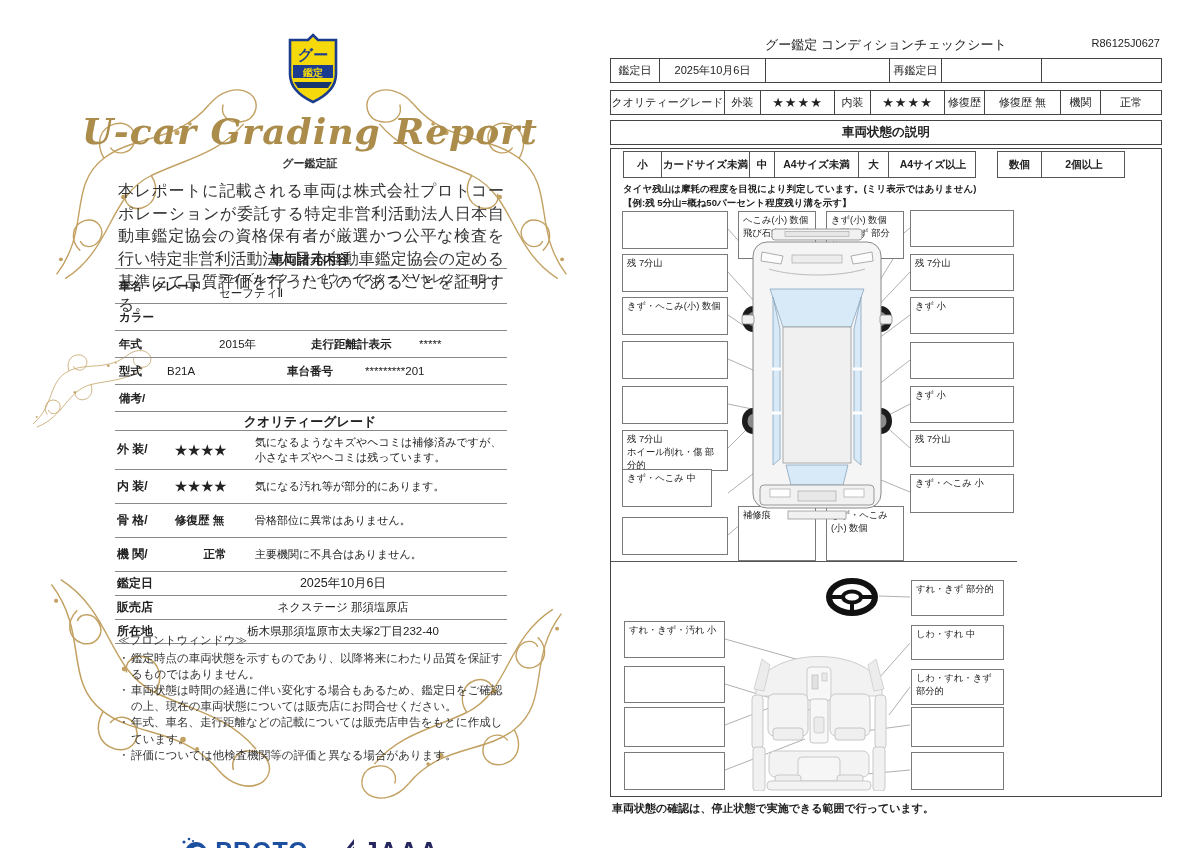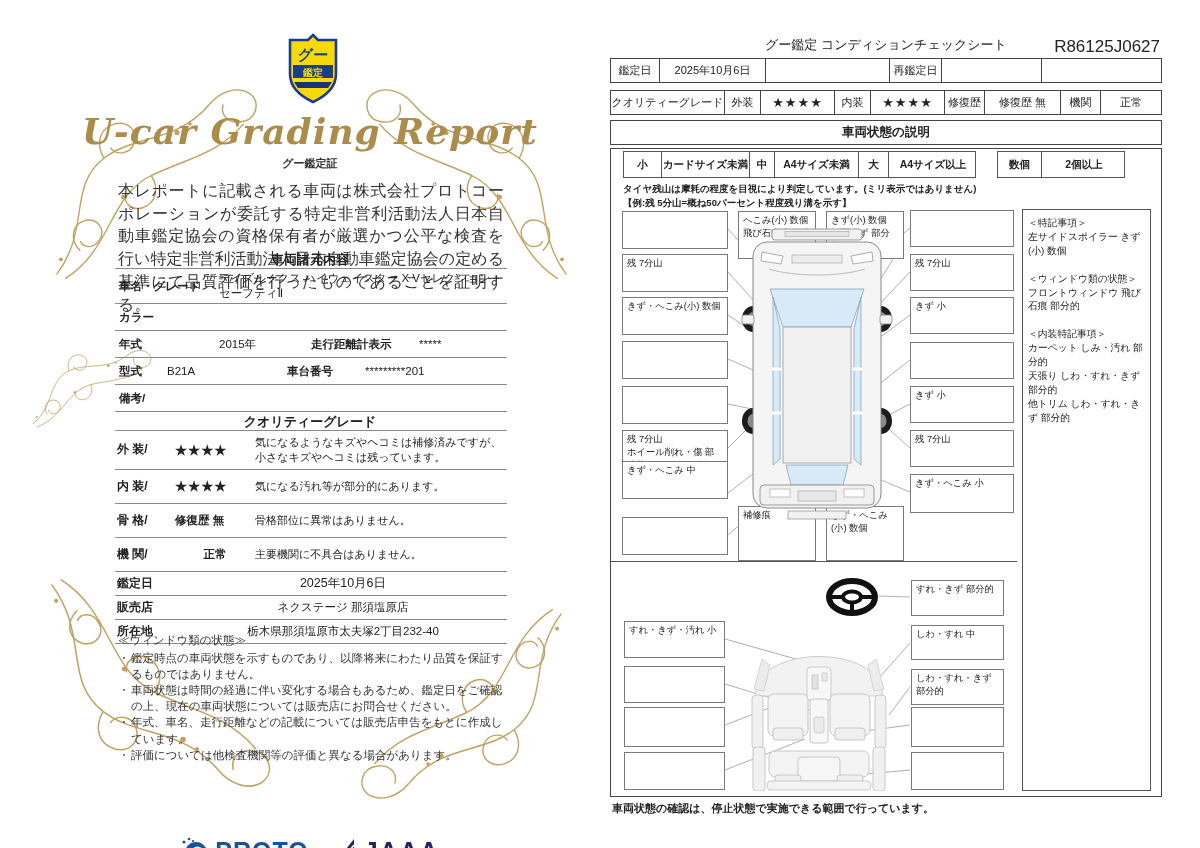--- a/index.html
+++ b/index.html
@@ -50,21 +50,21 @@
   .logos { position:absolute; left:0; top:758px; width:560px; display:flex;
            justify-content:center; align-items:center; gap:22px; }
   .logo { display:flex; align-items:center; gap:5px;margin-top:48px; }
   .logo-proto-text { font-size:25px; font-weight:bold; color:#1d4fa1; letter-spacing:1px; }
   .logo-jaaa-text { font-size:25px; font-weight:bold; color:#26265e; letter-spacing:2px; }
 
   
   .sheet { position:absolute; left:610px; top:30px; width:552px; height:800px; font-size:11px; }
   .sheet-title { position:absolute; left:0; top:6px; width:552px; text-align:center;
                  font-weight:normal; font-size:13px; }
-  .report-no { position:absolute; right:2px; top:7px; font-size:17px; font-weight:normal; }
+  .report-no { position:absolute; right:2px; top:7px; font-size:11px; font-weight:normal; }
   .hdr-table { position:absolute; left:0; display:grid; border:1px solid #444; background:#fff; height:25px; }
   .hdr-table .cell { display:flex; align-items:center; justify-content:center;
                      border-left:1px solid #444; font-size:11px; padding:0 2px; white-space:nowrap; }
   .hdr-table .cell:first-child { border-left:none; }
   .hdr-table .cell.stars { font-size:13px; letter-spacing:1px; }
   .sec-box { position:absolute; left:0; top:90px; width:552px; height:25px; border:1px solid #444;
              display:flex; align-items:center; justify-content:center; font-weight:bold; font-size:12.5px; }
   .body-box { position:absolute; left:0; top:118px; width:552px; height:649px; border:1px solid #444; background:#fff; }
   .legend { position:absolute; display:grid; border:1px solid #555; height:27px; }
   .legend .cell { display:flex; align-items:center; justify-content:center; border-left:1px solid #555;
@@ -194,21 +194,21 @@
         <span class="m-label">販売店</span>
         <span class="m-val">ネクステージ 那須塩原店</span>
       </div>
       <div class="m-row last">
         <span class="m-label">所在地</span>
         <span class="m-val">栃木県那須塩原市太夫塚2丁目232-40</span>
       </div>
     </div>
 
     <div class="notes">
-      <div class="nh">≪ウィンドウ類の状態≫</div>
+      <div class="nh">≪フロントウィンドウ≫</div>
       <ul>
         <li>鑑定時点の車両状態を示すものであり、以降将来にわたり品質を保証するものではありません。</li>
         <li>車両状態は時間の経過に伴い変化する場合もあるため、鑑定日をご確認の上、現在の車両状態については販売店にお問合せください。</li>
         <li>年式、車名、走行距離などの記載については販売店申告をもとに作成しています。</li>
         <li>評価については他検査機関等の評価と異なる場合があります。</li>
       </ul>
     </div>
 
     <div class="logos">
       <div class="logo">
@@ -314,21 +314,21 @@
         </g>
       </svg>
 
       <div class="cbox" style="left:11px;top:62px;width:106px;height:38px"></div>
       <div class="cbox" style="left:11px;top:105px;width:106px;height:38px">残 7分山</div>
       <div class="cbox" style="left:11px;top:148px;width:106px;height:38px">きず・へこみ(小) 数個</div>
       <div class="cbox" style="left:11px;top:192px;width:106px;height:38px"></div>
       <div class="cbox" style="left:11px;top:237px;width:106px;height:38px"></div>
       <div class="cbox" style="left:11px;top:281px;width:106px;height:41px">残 7分山
 ホイール削れ・傷 部分的</div>
-      <div class="cbox" style="left:11px;top:312px;width:106px;height:38px">きず・へこみ 中</div>
+      <div class="cbox" style="left:11px;top:320px;width:90px;height:38px">きず・へこみ 中</div>
       <div class="cbox" style="left:11px;top:368px;width:106px;height:38px"></div>
 
       <div class="cbox" style="left:127px;top:62px;width:78px;height:48px">へこみ(小) 数個
 飛び石痕 部分的</div>
       <div class="cbox" style="left:215px;top:62px;width:78px;height:48px">きず(小) 数個
 下面きず 部分的</div>
 
       <div class="cbox" style="left:127px;top:357px;width:78px;height:55px">補修痕</div>
       <div class="cbox" style="left:215px;top:357px;width:78px;height:55px">きず・へこみ(小) 数個</div>
 
@@ -367,30 +367,20 @@
         <line x1="114" y1="142" x2="123" y2="142" stroke="#fff" stroke-width="3"></line>
         <line x1="114" y1="186" x2="123" y2="186" stroke="#fff" stroke-width="3"></line>
         <path d="M47,238 L109,238 L104,258 L52,258 Z" fill="#d8e9f7" stroke="#88a5bd" stroke-width="0.8"></path>
         <rect x="21" y="258" width="114" height="20" rx="4" fill="#f1f1f1" stroke="#999"></rect>
         <rect x="31" y="262" width="20" height="8" fill="#ffffff" stroke="#aaa" stroke-width="0.7"></rect>
         <rect x="105" y="262" width="20" height="8" fill="#ffffff" stroke="#aaa" stroke-width="0.7"></rect>
         <rect x="59" y="264" width="38" height="10" fill="#e8e8e8" stroke="#aaa" stroke-width="0.7"></rect>
         <rect x="49" y="284" width="58" height="8" fill="#f1f1f1" stroke="#999" stroke-width="0.8"></rect>
       </svg>
 
-      <div class="remarks">＜特記事項＞
-左サイドスポイラー きず(小) 数個
-
-＜ウィンドウ類の状態＞
-フロントウィンドウ 飛び石痕 部分的
-
-＜内装特記事項＞
-カーペット しみ・汚れ 部分的
-天張り しわ・すれ・きず 部分的
-他トリム しわ・すれ・きず 部分的</div>
 
       <div class="divider"></div>
 
       <svg class="wheel-icon" viewBox="0 0 54 40">
         <ellipse cx="27" cy="20" rx="23" ry="16" fill="none" stroke="#111" stroke-width="6"></ellipse>
         <ellipse cx="27" cy="20" rx="9" ry="5.5" fill="none" stroke="#111" stroke-width="4"></ellipse>
         <line x1="7" y1="20" x2="18" y2="20" stroke="#111" stroke-width="4"></line>
         <line x1="36" y1="20" x2="47" y2="20" stroke="#111" stroke-width="4"></line>
         <line x1="27" y1="25" x2="27" y2="34" stroke="#111" stroke-width="4"></line>
       </svg>

